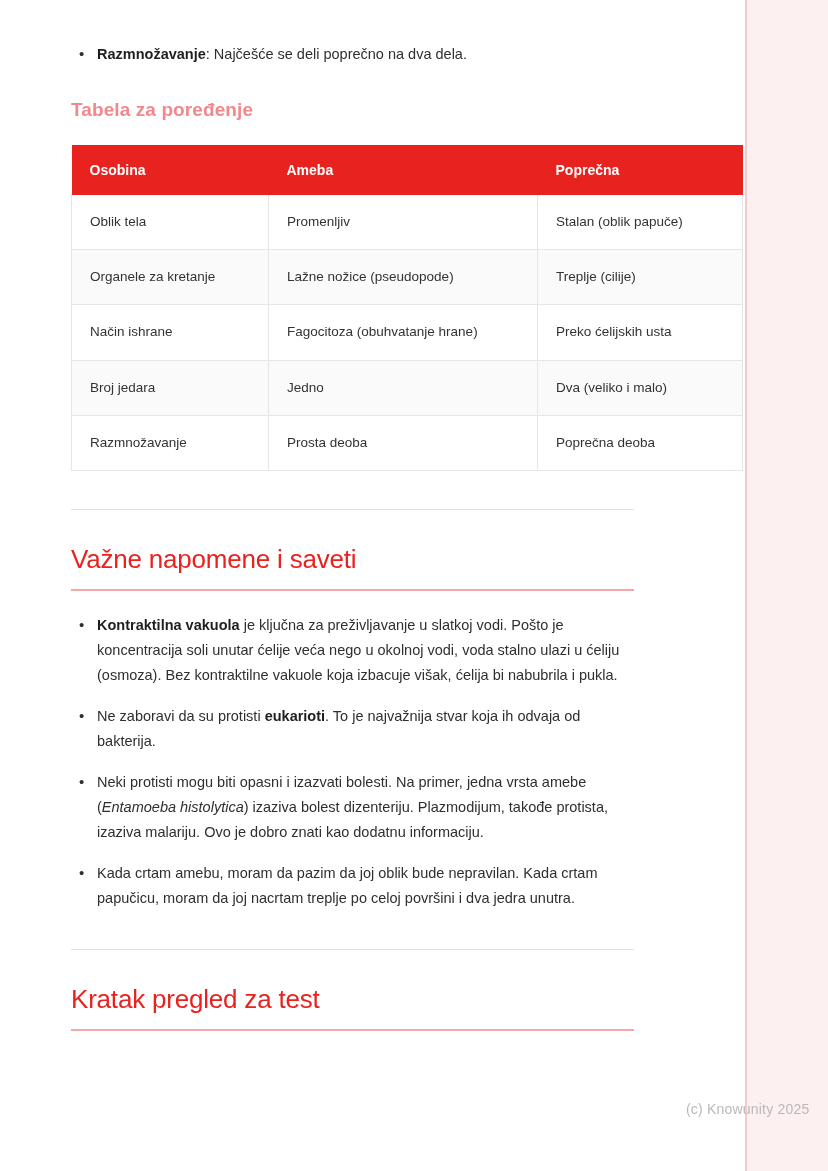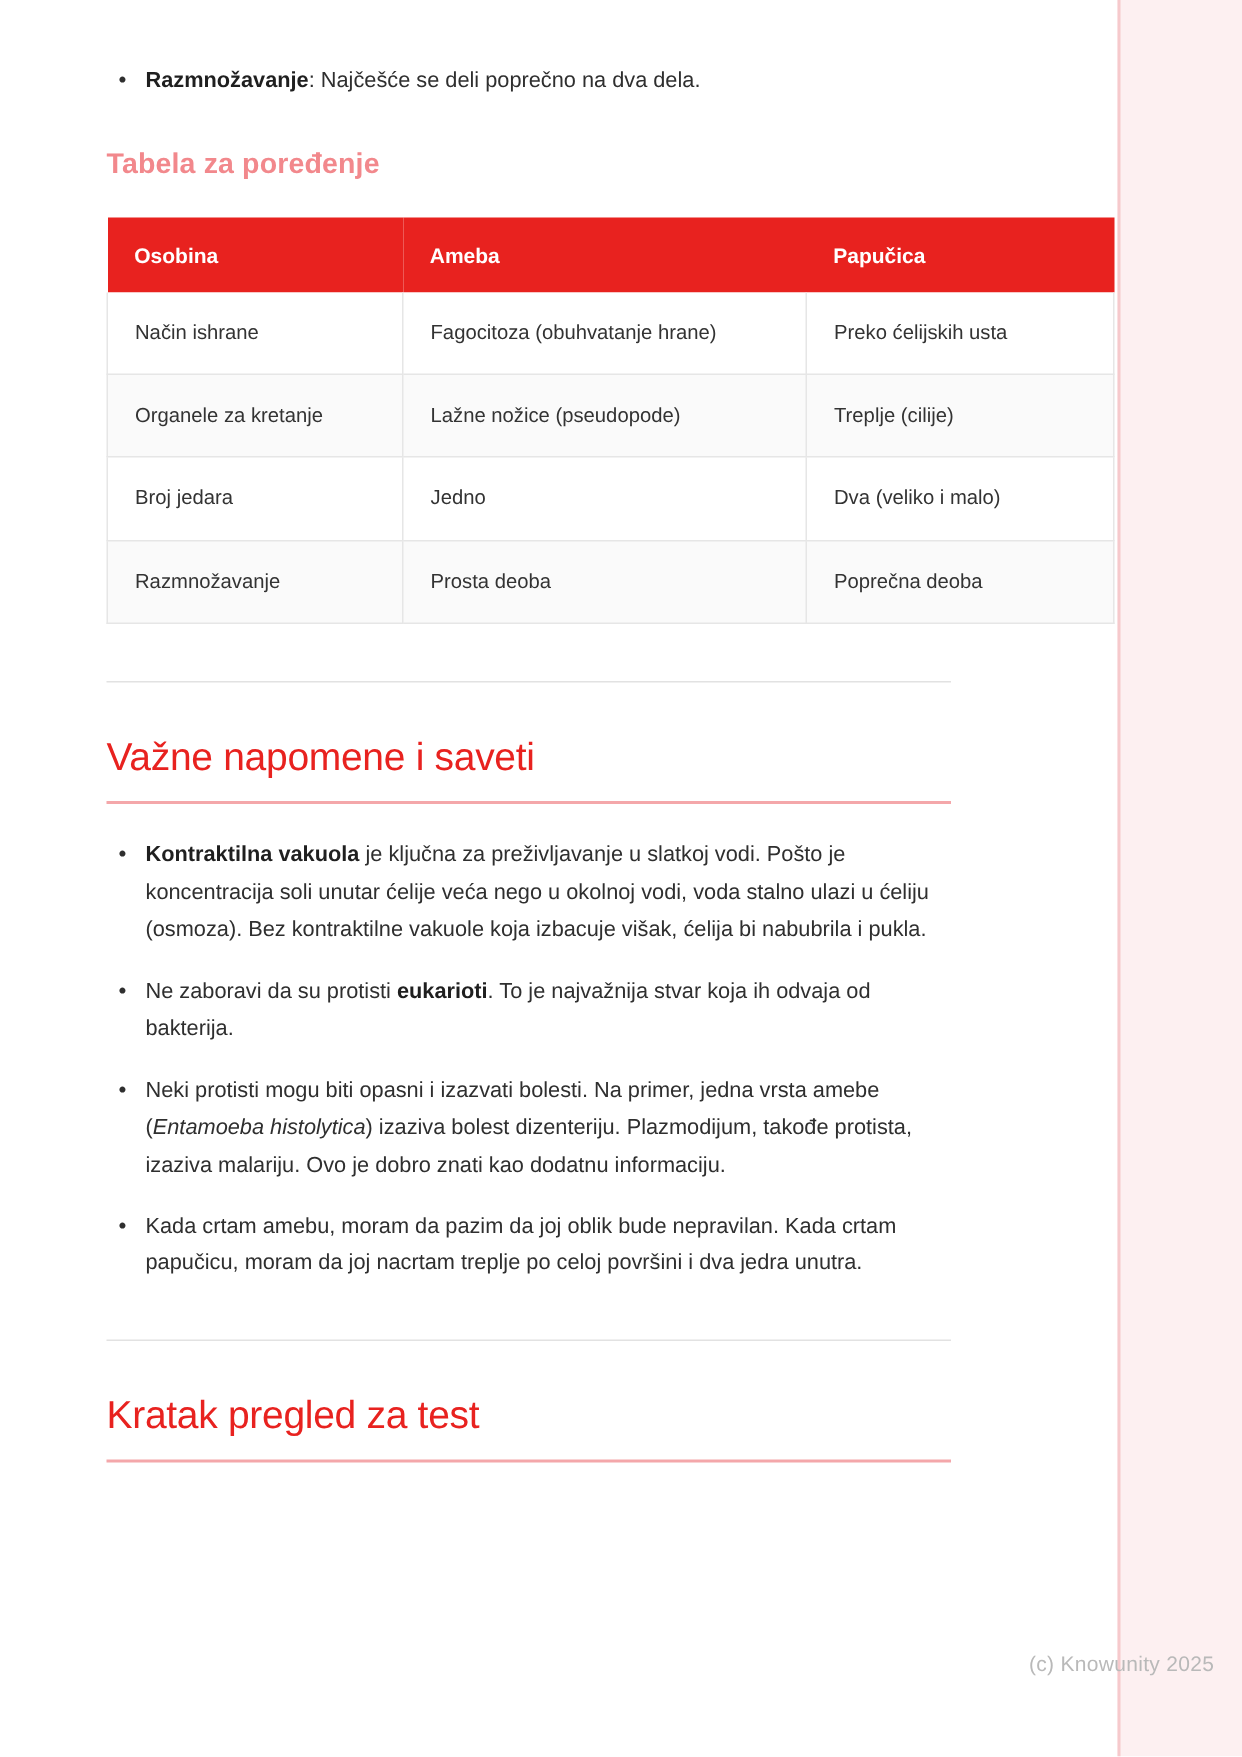--- a/index.html
+++ b/index.html
@@ -158,33 +158,38 @@
       <li><b>Razmnožavanje</b><span>: Najčešće se deli poprečno na dva dela.</span></li>
     </ul>
 
     <h3 class="sub-head">Tabela za poređenje</h3>
 
     <table class="compare">
       <thead>
         <tr>
           <th>Osobina</th>
           <th>Ameba</th>
-          <th>Papučica</th>
+          <th>Poprečna</th>
         </tr>
       </thead>
       <tbody>
+        <tr>
+          <td>Oblik tela</td>
+          <td>Promenljiv</td>
+          <td>Stalan (oblik papuče)</td>
+        </tr>
+        <tr>
+          <td>Organele za kretanje</td>
+          <td>Lažne nožice (pseudopode)</td>
+          <td>Treplje (cilije)</td>
+        </tr>
         <tr>
           <td>Način ishrane</td>
           <td>Fagocitoza (obuhvatanje hrane)</td>
           <td>Preko ćelijskih usta</td>
-        </tr>
-        <tr>
-          <td>Organele za kretanje</td>
-          <td>Lažne nožice (pseudopode)</td>
-          <td>Treplje (cilije)</td>
         </tr>
         <tr>
           <td>Broj jedara</td>
           <td>Jedno</td>
           <td>Dva (veliko i malo)</td>
         </tr>
         <tr>
           <td>Razmnožavanje</td>
           <td>Prosta deoba</td>
           <td>Poprečna deoba</td>

